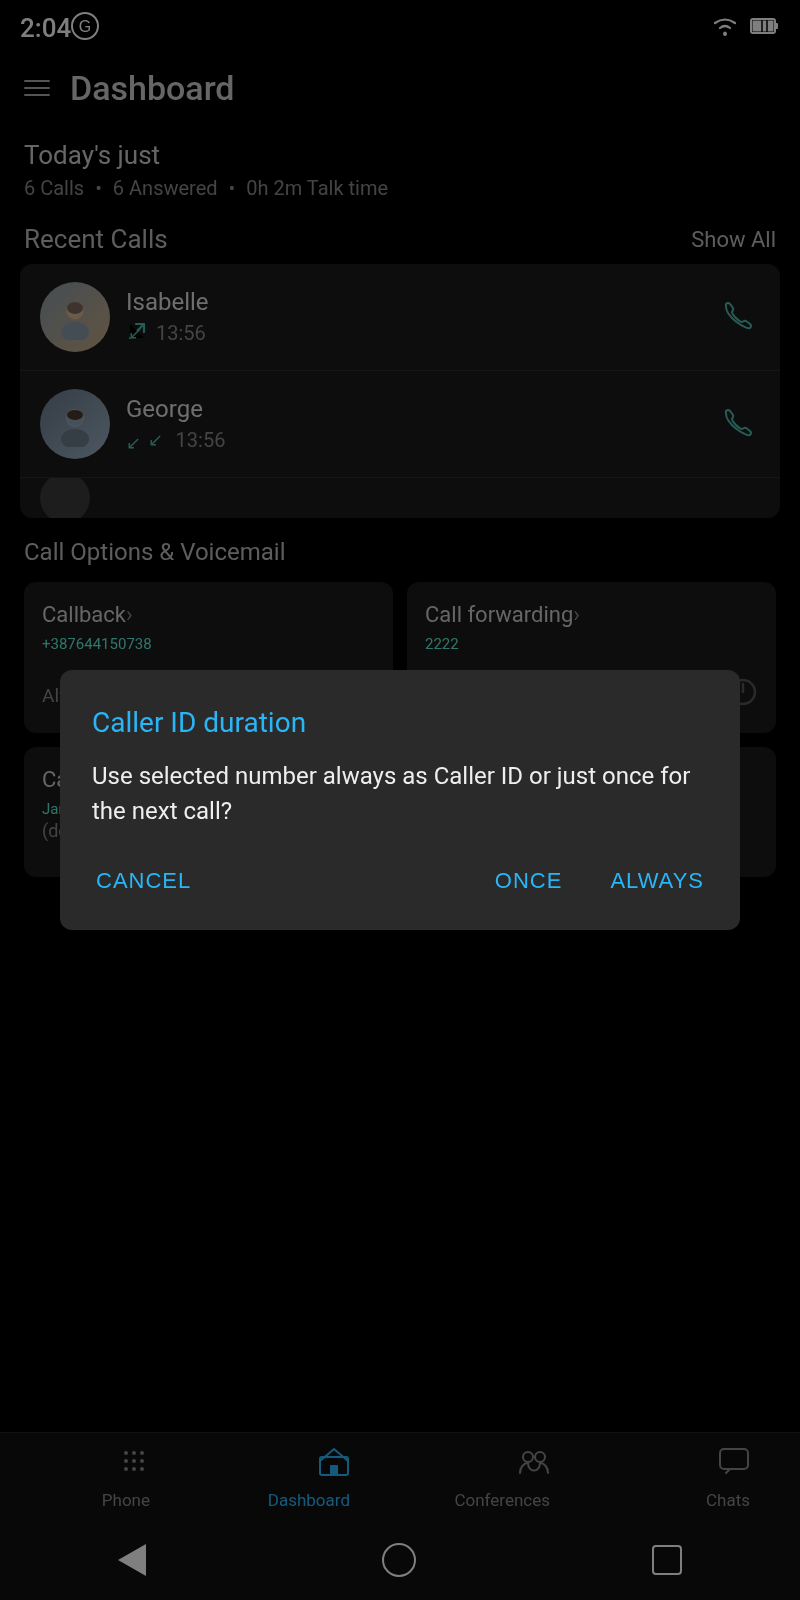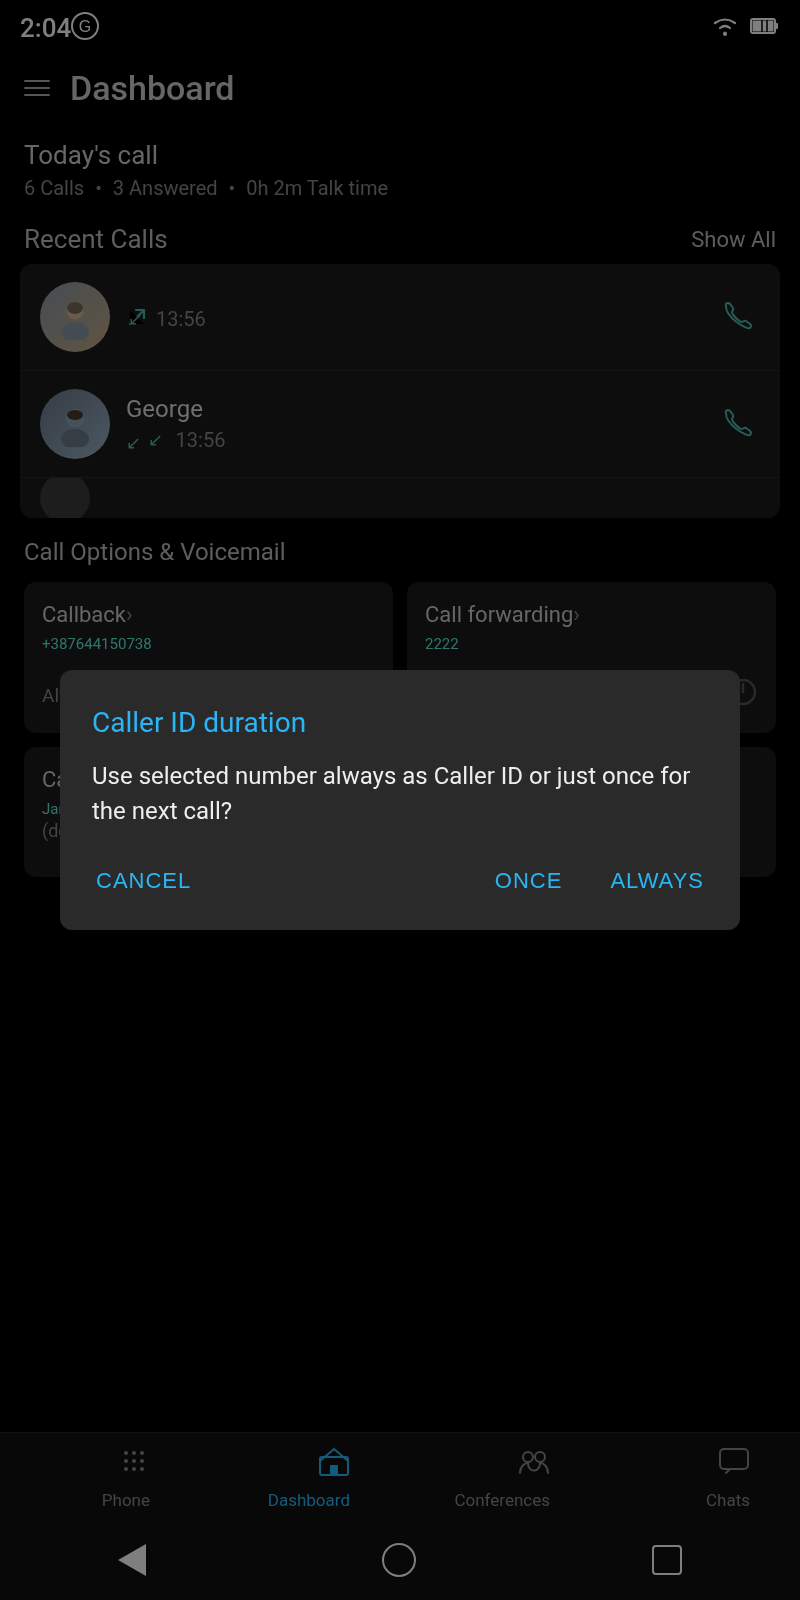--- a/index.html
+++ b/index.html
@@ -405,25 +405,25 @@
 <div class="header">
   <div class="hamburger">
     <span></span>
     <span></span>
     <span></span>
   </div>
   <span class="header-title">Dashboard</span>
 </div>
 
 <div class="todays-calls">
-  <div class="todays-calls-title">Today's call</div>
+  <div class="todays-calls-title">Today's just</div>
   <div class="todays-calls-stats">
     <span>6 Calls</span>
     <span class="dot">•</span>
-    <span>3 Answered</span>
+    <span>6 Answered</span>
     <span class="dot">•</span>
     <span>0h 2m Talk time</span>
   </div>
 </div>
 
 <div class="section-header">
   <span class="section-title">Recent Calls</span>
   <span class="show-all">Show All</span>
 </div>
 
@@ -432,20 +432,21 @@
   <div class="call-item">
     <div class="avatar avatar-isabelle">
       <svg viewBox="0 0 46 46" fill="none">
         <circle cx="23" cy="17" r="9" fill="#c4a882"></circle>
         <ellipse cx="23" cy="38" rx="14" ry="10" fill="#8a9ba8"></ellipse>
         <circle cx="23" cy="17" r="8" fill="#d4b896"></circle>
         <ellipse cx="23" cy="14" rx="8" ry="6" fill="#7a6a5a"></ellipse>
       </svg>
     </div>
     <div class="call-info">
+      <div class="call-name">Isabelle</div>
       <div class="call-meta">
         <span class="call-direction-icon">
           <svg width="22" height="22" viewBox="0 0 22 22">
             <path d="M4 18 L18 4 M10 4 L18 4 L18 12" stroke="#4db6ac" stroke-width="2.2" fill="none" stroke-linecap="round" stroke-linejoin="round"></path>
             <path d="M4 4 L4 18 L18 18" stroke="none"></path>
             <text x="2" y="19" fill="#4db6ac" font-size="18">↙</text>
           </svg>
         </span>
         <span class="call-time">13:56</span>
       </div>

